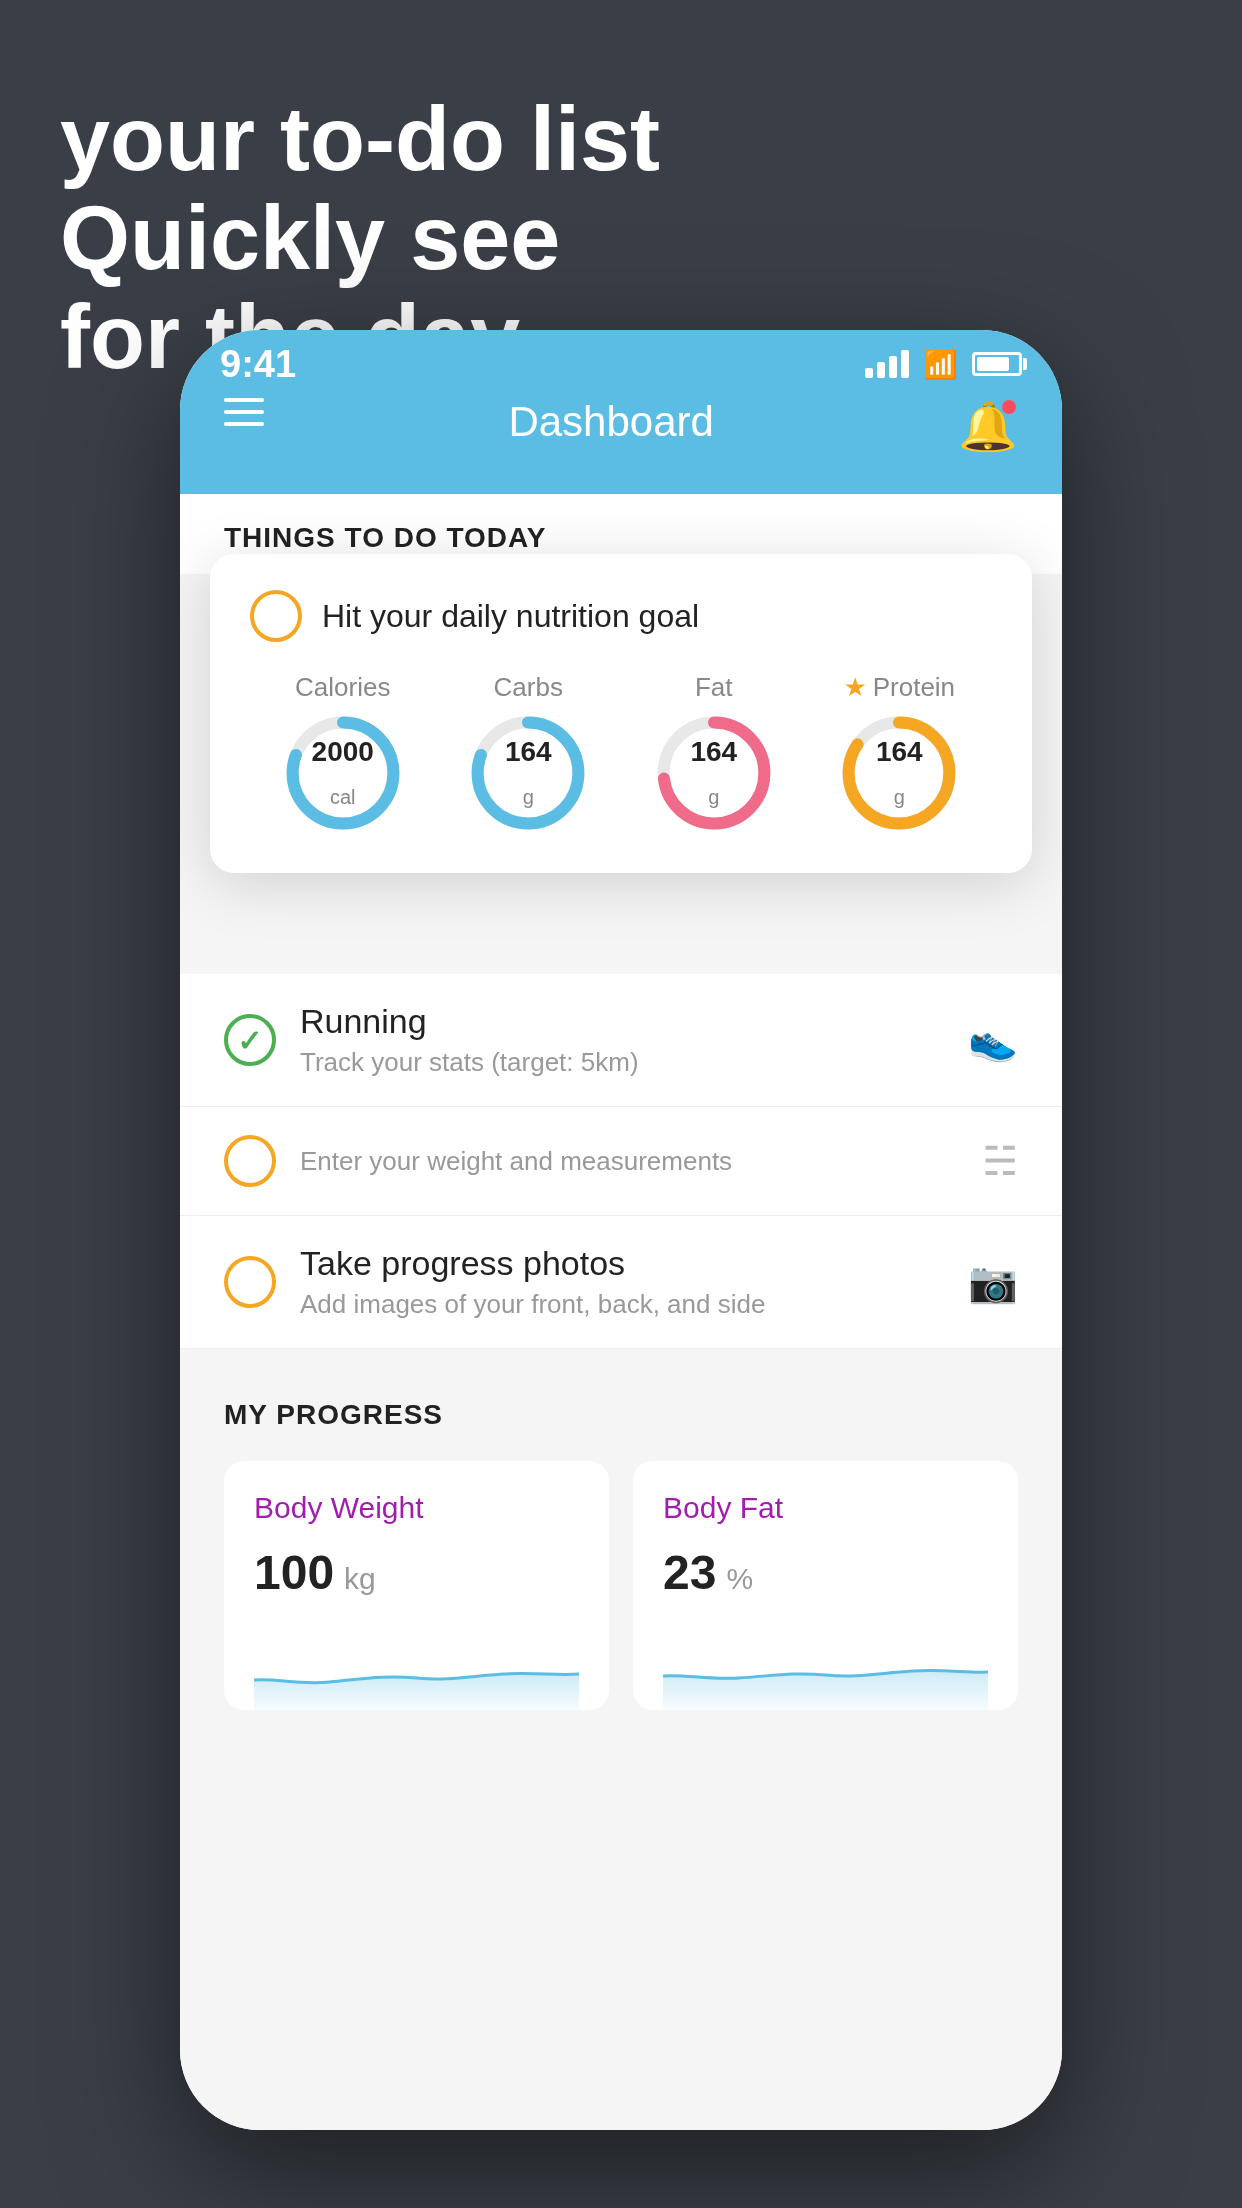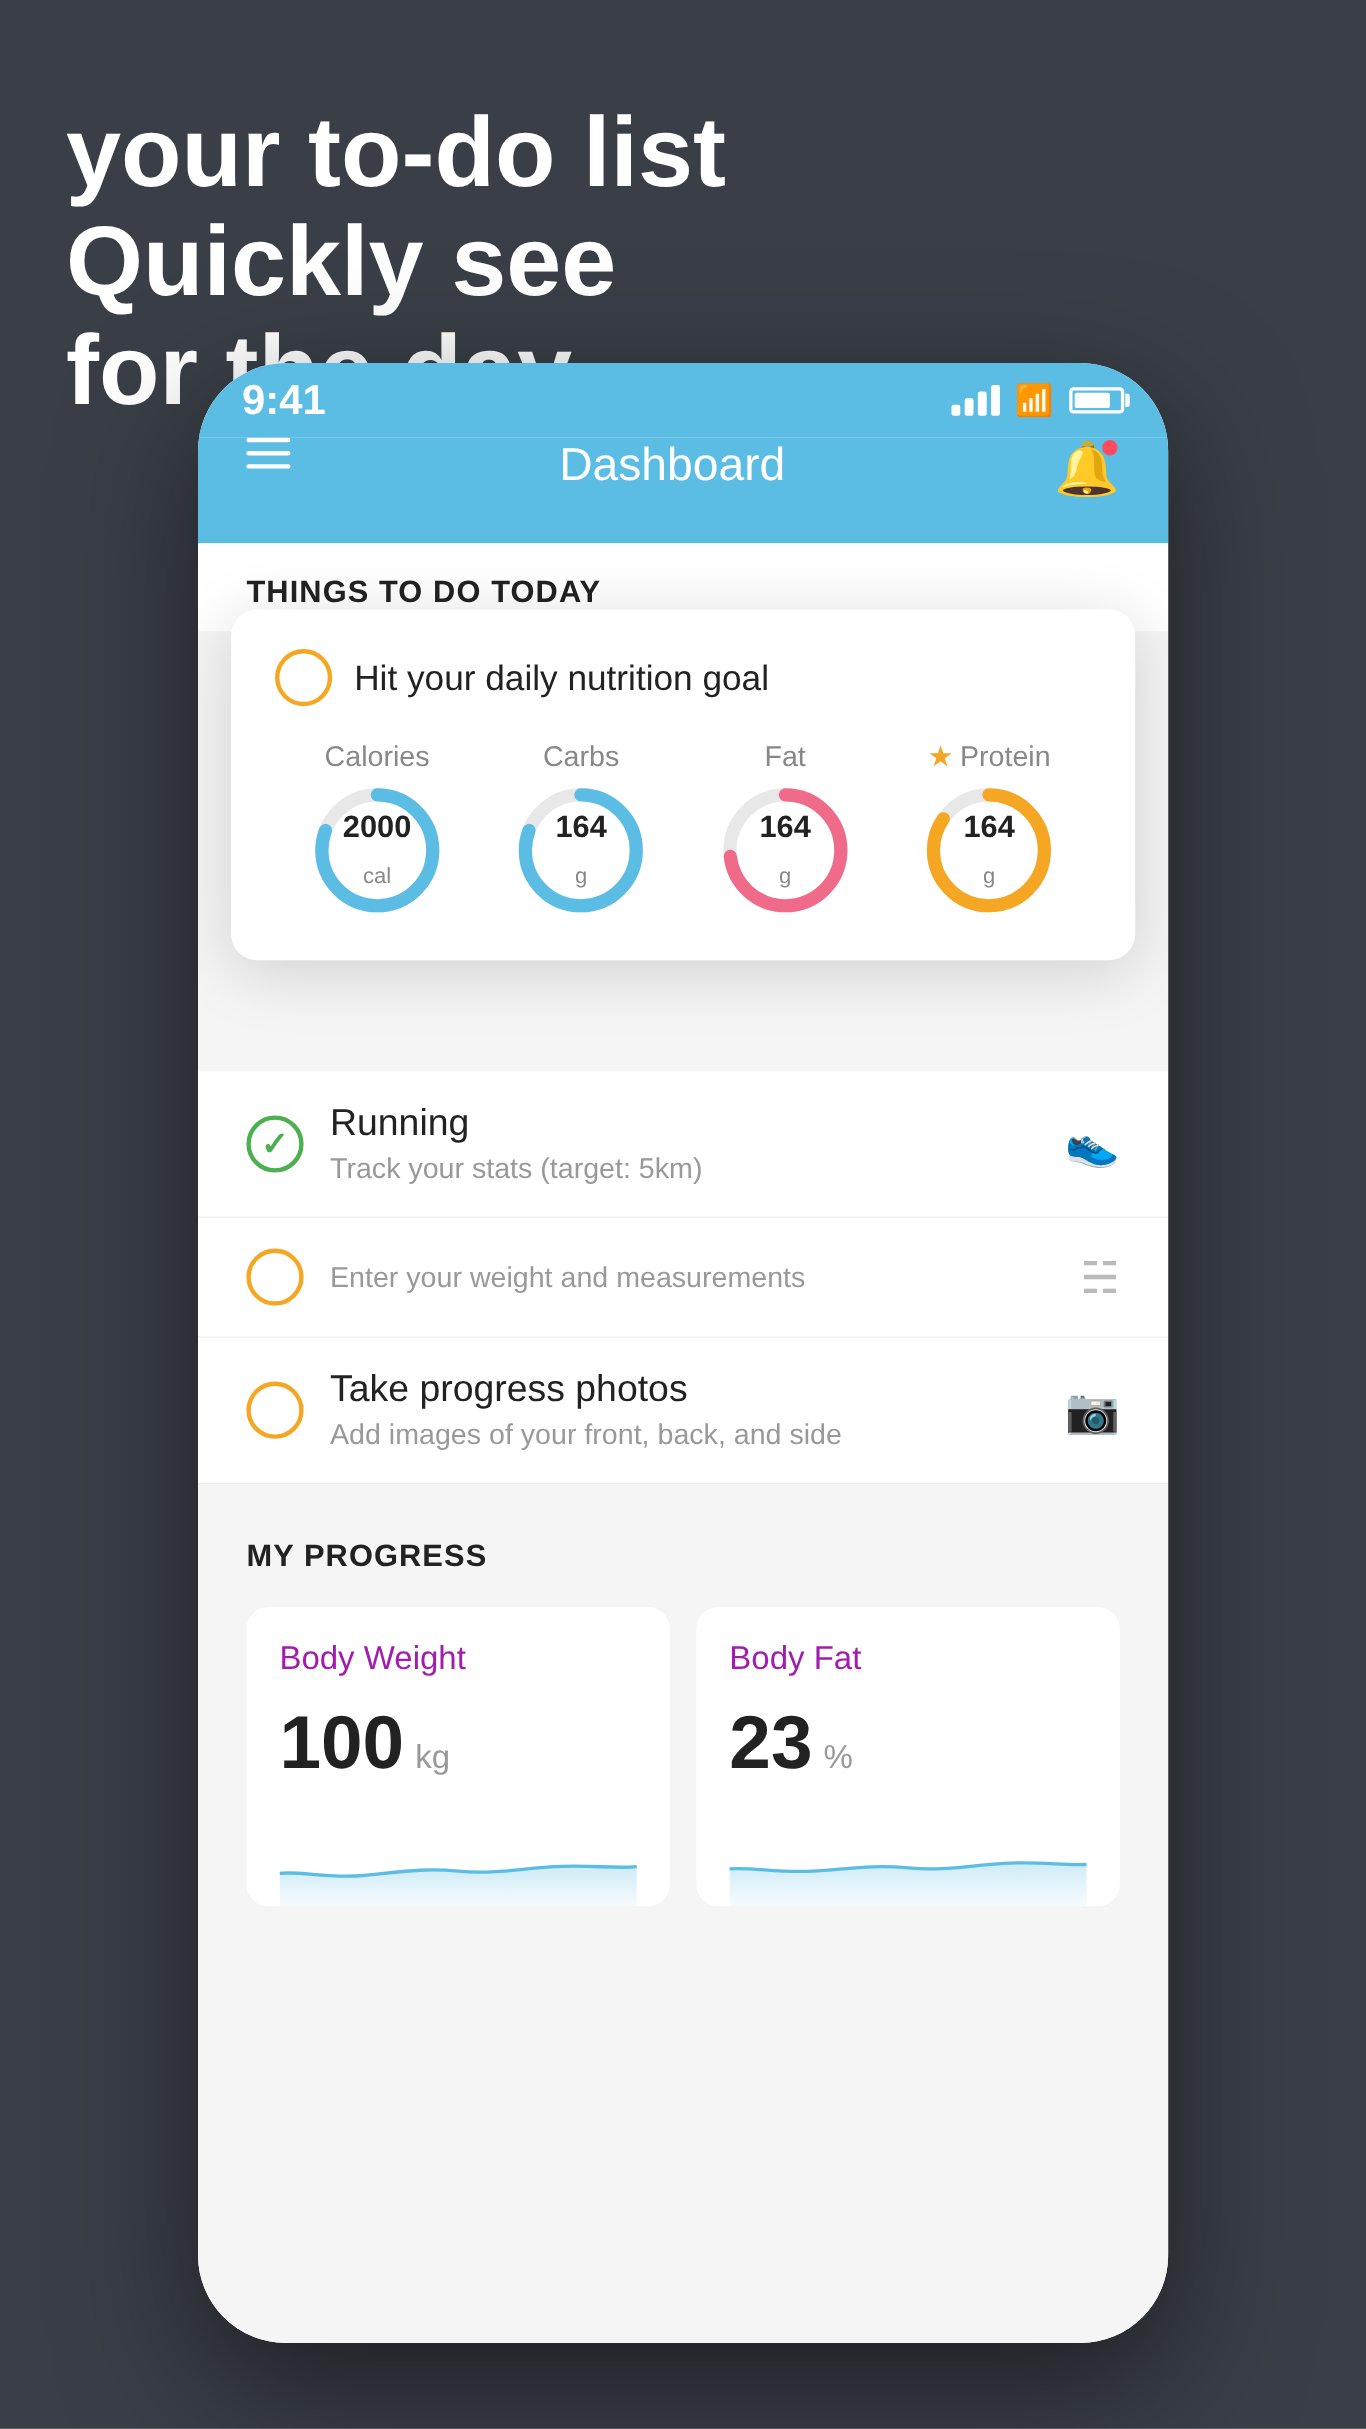--- a/index.html
+++ b/index.html
@@ -358,21 +358,21 @@
       font-weight: 500;
       margin-bottom: 20px;
     }
     .progress-value-row {
       display: flex;
       align-items: baseline;
       gap: 10px;
       margin-bottom: 30px;
     }
     .progress-value {
-      font-size: 68px;
+      font-size: 48px;
       font-weight: 700;
       color: #222;
     }
     .progress-unit {
       font-size: 30px;
       color: #999;
     }
     .sparkline-container {
       height: 80px;
       position: relative;

